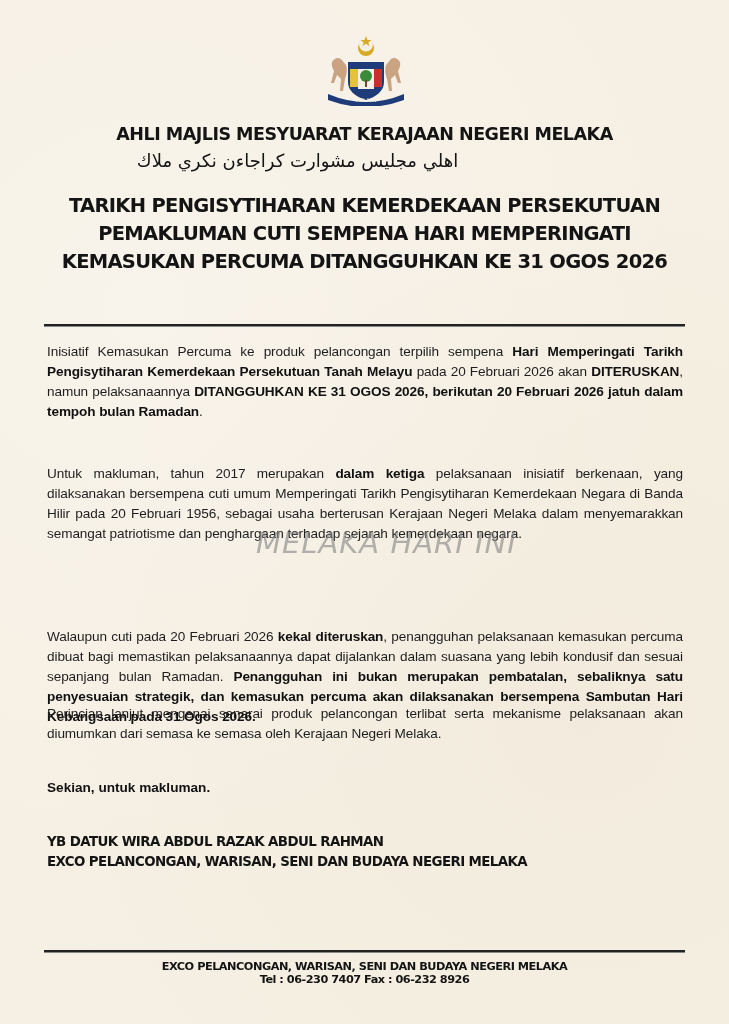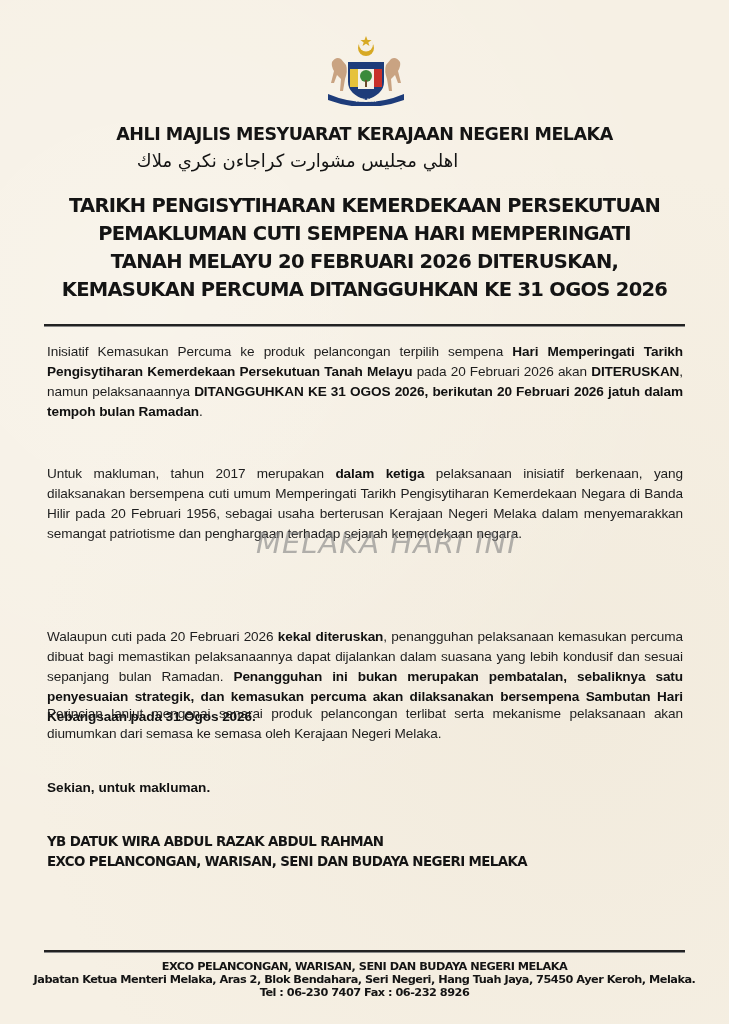--- a/index.html
+++ b/index.html
@@ -172,21 +172,20 @@
       <text x="48" y="68" text-anchor="middle" font-size="5" font-family="DejaVu Sans, sans-serif" fill="#f4f1e6">MELAKA</text>
     </svg>
   </div>
 
   <div class="header-title">AHLI MAJLIS MESYUARAT KERAJAAN NEGERI MELAKA</div>
   <div class="jawi-title">اهلي مجليس مشوارت كراجاءن نكري ملاك</div>
 
   <div class="main-title">
     <div>TARIKH PENGISYTIHARAN KEMERDEKAAN PERSEKUTUAN</div>
     <div>PEMAKLUMAN CUTI SEMPENA HARI MEMPERINGATI</div>
-    <div>TANAH MELAYU 20 FEBRUARI 2026 DITERUSKAN,</div>
     <div>KEMASUKAN PERCUMA DITANGGUHKAN KE 31 OGOS 2026</div>
   </div>
 
   <div class="rule rule-top"></div>
 
   <div class="para p1">
     <span>Inisiatif Kemasukan Percuma ke produk pelancongan terpilih sempena </span><b>Hari Memperingati Tarikh Pengisytiharan Kemerdekaan Persekutuan Tanah Melayu</b><span> pada 20 Februari 2026 akan </span><b>DITERUSKAN</b><span>, namun pelaksanaannya </span><b>DITANGGUHKAN KE 31 OGOS 2026, berikutan 20 Februari 2026 jatuh dalam tempoh bulan Ramadan</b><span>.</span>
   </div>
 
   <div class="para p2">
@@ -209,17 +208,16 @@
 
   <div class="signatory">
     <div>YB DATUK WIRA ABDUL RAZAK ABDUL RAHMAN</div>
     <div>EXCO PELANCONGAN, WARISAN, SENI DAN BUDAYA NEGERI MELAKA</div>
   </div>
 
   <div class="rule rule-bottom"></div>
 
   <div class="footer">
     <div class="f-org">EXCO PELANCONGAN, WARISAN, SENI DAN BUDAYA NEGERI MELAKA</div>
-    <div class="f-addr">Jabatan Ketua Menteri Melaka, Aras 2, Blok Bendahara, Seri Negeri, Hang Tuah Jaya, 75450 Ayer Keroh, Melaka.</div>
     <div class="f-tel">Tel : 06-230 7407  Fax : 06-232 8926</div>
   </div>
 
 </div>
 
 </body></html>

